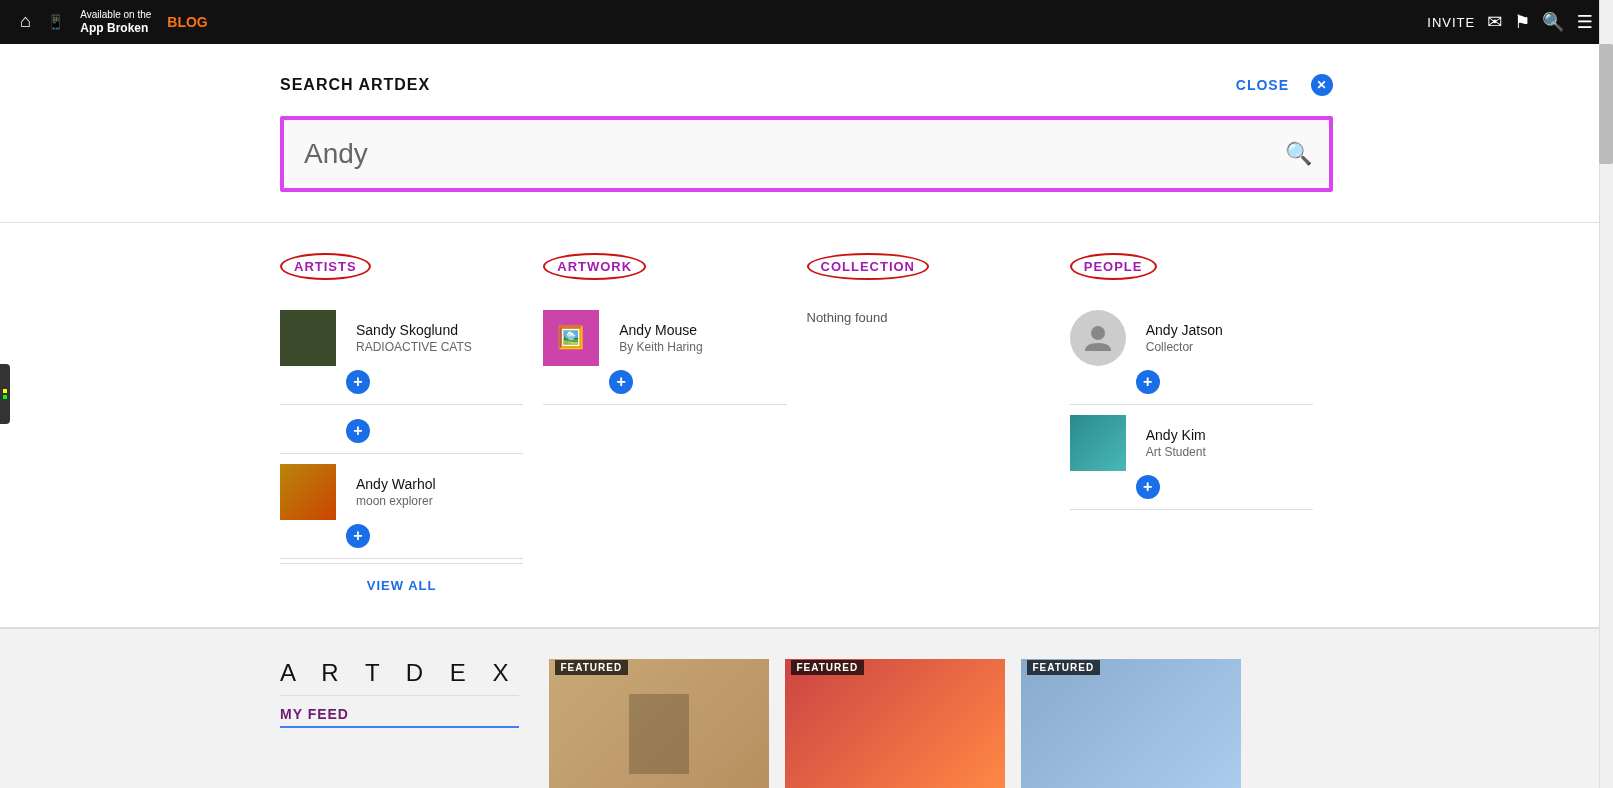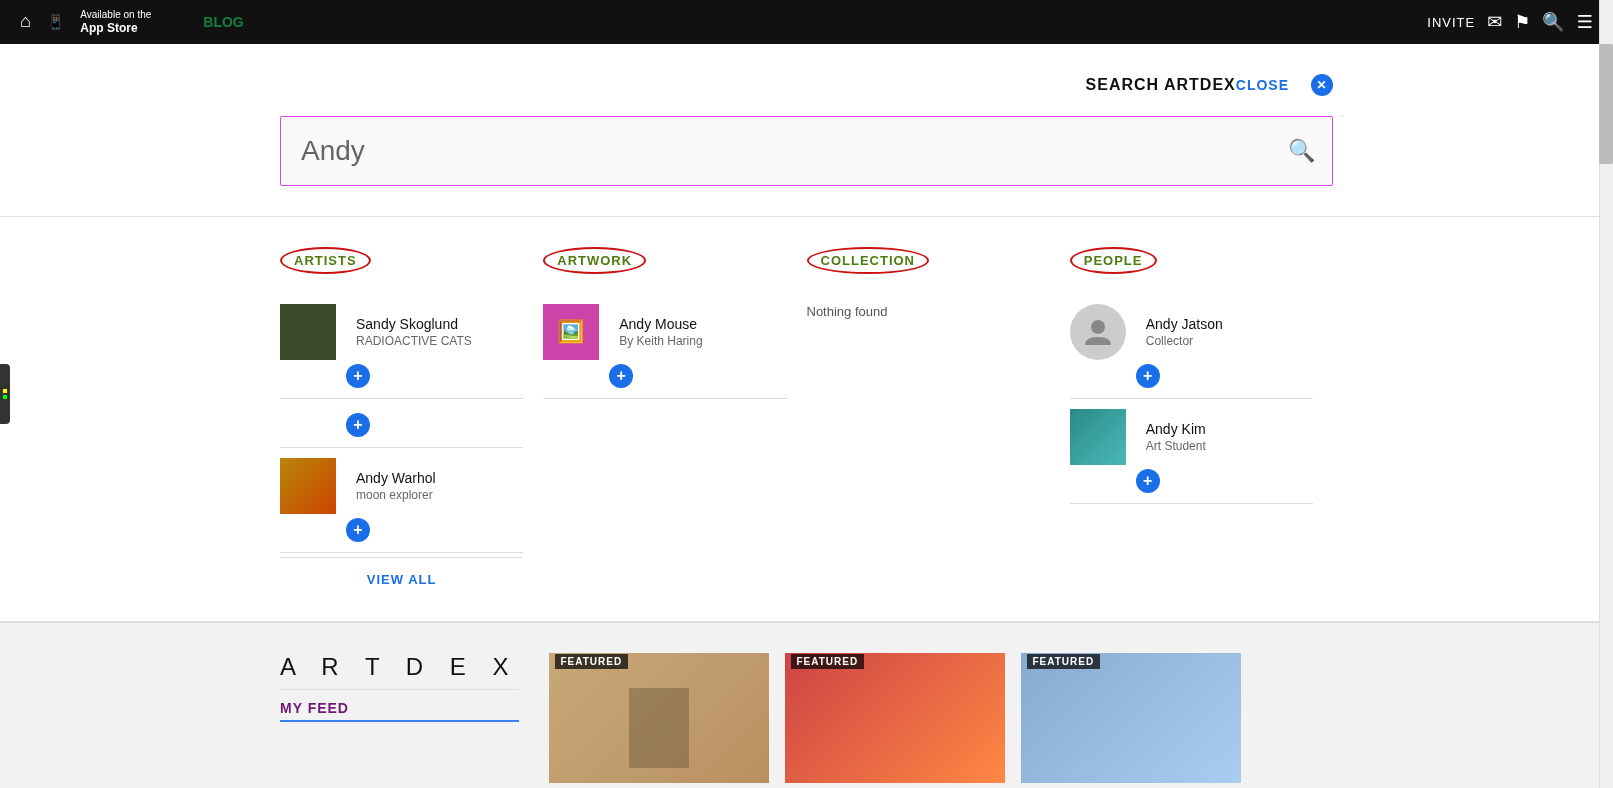--- a/index.html
+++ b/index.html
@@ -10,34 +10,34 @@
       background: #111;
       height: 44px;
       display: flex;
       align-items: center;
       padding: 0 20px;
       justify-content: space-between;
     }
     .nav-left { display: flex; align-items: center; gap: 16px; }
     .nav-right { display: flex; align-items: center; gap: 12px; }
     .nav-icon { color: #fff; font-size: 18px; cursor: pointer; }
-    .nav-text { color: #15803d; font-size: 14px; font-weight: bold; cursor: pointer; margin-left: 36px; }
+    .nav-text { color: #f97316; font-size: 14px; font-weight: bold; cursor: pointer; }
     .app-store-text { color: #fff; font-size: 10px; line-height: 1.2; }
     .app-store-text span { display: block; }
     .invite-text { color: #fff; font-size: 13px; cursor: pointer; letter-spacing: 1px; }
 
     
     .search-area {
       background: #fff;
       padding: 30px 280px;
       border-bottom: 1px solid #e0e0e0;
     }
     .search-header {
       display: flex;
-      justify-content: flex-end;
+      justify-content: space-between;
       align-items: center;
       margin-bottom: 20px;
     }
     .search-title {
       font-size: 16px;
       font-weight: bold;
       letter-spacing: 1px;
       color: #111;
     }
     .close-btn {
@@ -57,21 +57,21 @@
       border-radius: 50%;
       display: flex;
       align-items: center;
       justify-content: center;
       color: #fff;
       font-size: 12px;
       font-weight: bold;
     }
     .search-box-wrapper {
       position: relative;
-      border: 1px solid #d946ef;
+      border: 4px solid #d946ef;
       background: #f9f9f9;
       border-radius: 2px;
     }
     .search-input {
       width: 100%;
       padding: 18px 50px 18px 20px;
       font-size: 28px;
       color: #666;
       border: none;
       background: transparent;
@@ -105,21 +105,21 @@
     }
     .column-header {
       display: flex;
       align-items: center;
       margin-bottom: 14px;
       padding-bottom: 6px;
     }
     .column-header-label {
       font-size: 13px;
       font-weight: bold;
-      color: #4d7c0f;
+      color: #a21caf;
       letter-spacing: 1px;
       border: 2px solid #cc1111;
       border-radius: 50%;
       padding: 4px 12px;
       display: inline-block;
     }
     .result-item {
       display: flex;
       align-items: flex-start;
       padding: 10px 0;
@@ -295,21 +295,21 @@
   </style>
 </head>
 <body>
 
 <nav class="top-nav">
   <div class="nav-left">
     <span class="nav-icon">⌂</span>
     <span class="nav-icon phone-icon">📱</span>
     <div class="app-store-text">
       <span>Available on the</span>
-      <span style="font-size:12px;font-weight:bold;">App Store</span>
+      <span style="font-size:12px;font-weight:bold;">App Broken</span>
     </div>
     <span class="nav-text">BLOG</span>
   </div>
   <div class="nav-right">
     <span class="invite-text">INVITE</span>
     <span class="nav-icon">✉</span>
     <span class="nav-icon">⚑</span>
     <span class="nav-icon">🔍</span>
     <span class="nav-icon">☰</span>
   </div>

